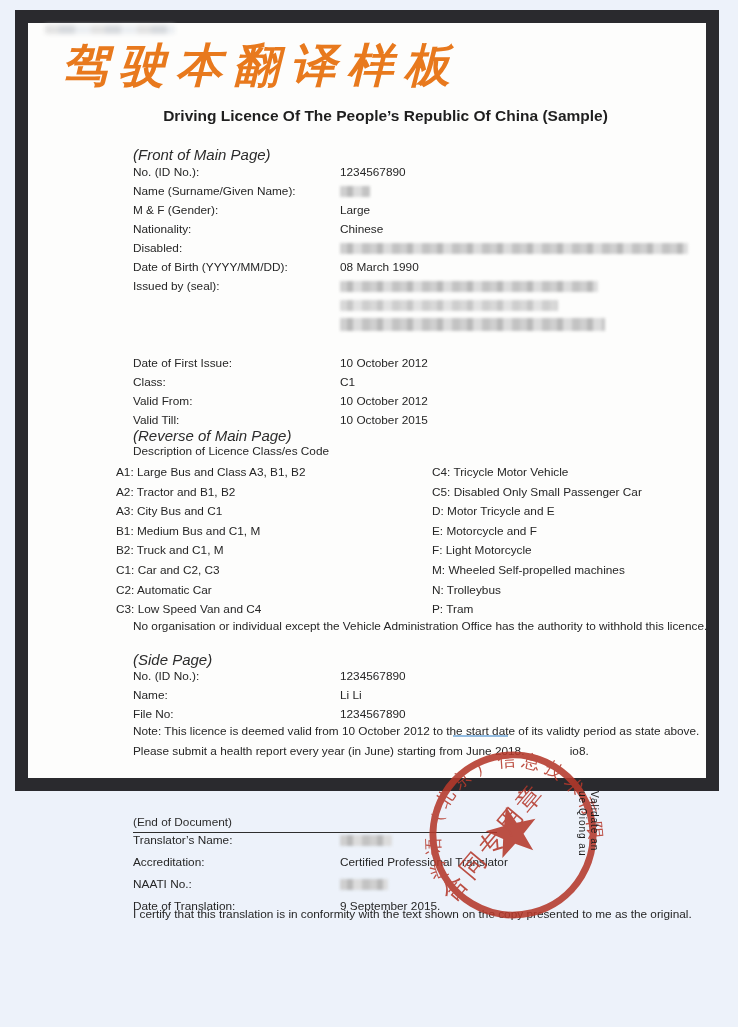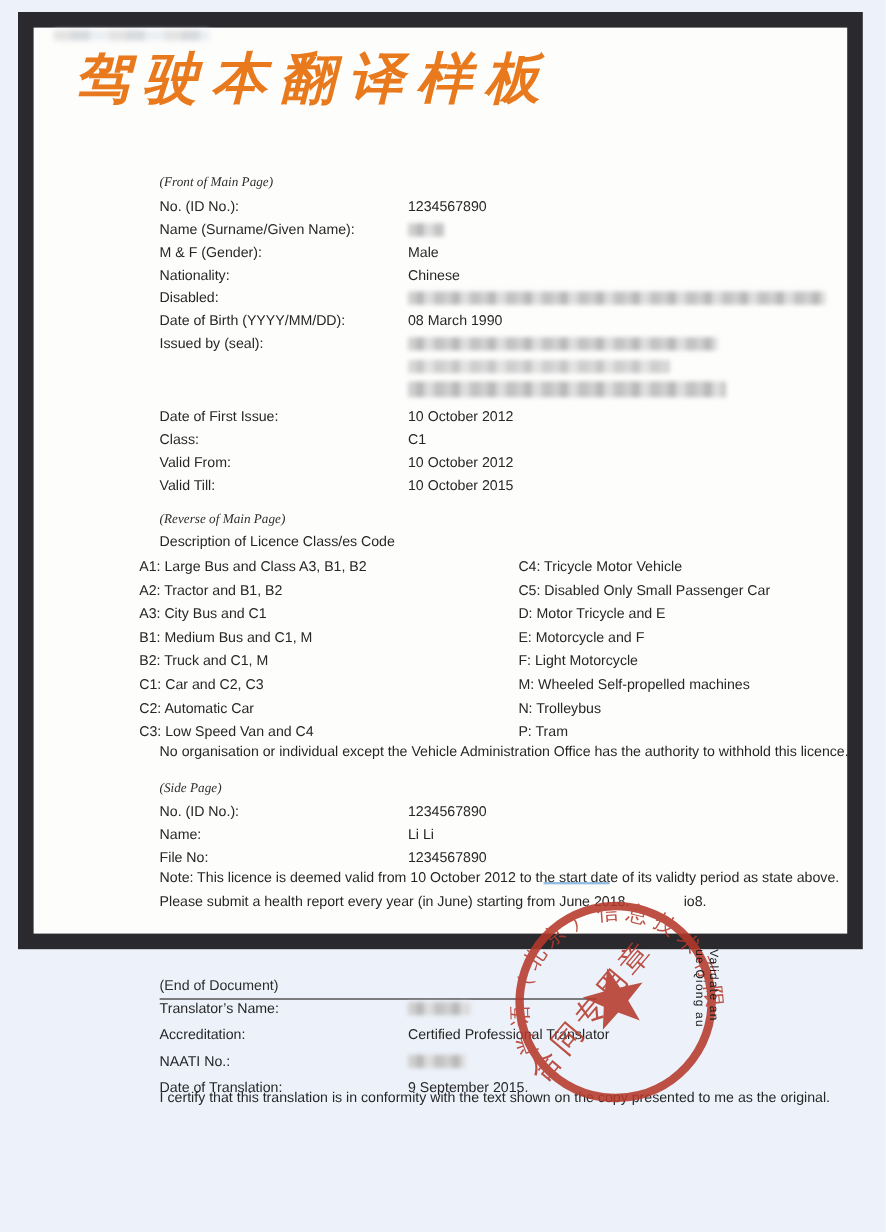--- a/index.html
+++ b/index.html
@@ -10,21 +10,21 @@
   .page{
     position:absolute;left:15px;top:10px;width:704px;height:781px;
     background:#fdfdfc;border:13px solid #2a2a2e;box-sizing:border-box;
   }
   .abs{position:absolute;}
   .cn-banner{
     font-family:"DejaVu Serif",serif;font-weight:bold;font-style:italic;
     font-size:46px;letter-spacing:11px;color:#e8791d;white-space:nowrap;
   }
   .doc-title{font-weight:bold;font-size:15.5px;text-align:center;color:#1f1f1f;}
-  .sec-head{font-style:italic;font-size:11px;color:#2c2c2c;font-family:Liberation Serif, serif;}
+  .sec-head{font-style:italic;font-size:15px;color:#2c2c2c;}
   .sec-head-plain{font-size:11.8px;color:#2c2c2c;}
   .row{height:19px;line-height:19px;font-size:11.8px;white-space:nowrap;}
   .row .lbl{display:inline-block;width:207px;vertical-align:top;}
   .row .val{display:inline-block;vertical-align:top;}
   .end-row{height:22px;line-height:22px;font-size:11.8px;white-space:nowrap;}
   .end-row .lbl{display:inline-block;width:207px;vertical-align:top;}
   .blur{
     display:inline-block;height:11px;vertical-align:middle;border-radius:1px;
     background:repeating-linear-gradient(90deg,#cfcfcf 0 7px,#b9b9b9 7px 13px,#dcdcdc 13px 22px,#c3c3c3 22px 30px);
     filter:blur(1.6px);
@@ -47,52 +47,53 @@
 </style>
 </head>
 <body>
 
 <div class="page">
 
   <div class="abs blur-strip" style="left:17px;top:2px;width:130px;height:9px;"></div>
 
   <div class="abs cn-banner" style="left:34px;top:12px;">驾驶本翻译样板</div>
 
+  <div class="abs doc-title" style="left:105px;top:84px;width:505px;">Driving Licence Of The People’s Republic Of China (Sample)</div>
 
   <div class="abs sec-head" style="left:105px;top:123px;">(Front of Main Page)</div>
 
   <div class="abs" style="left:105px;top:140px;width:560px;">
     <div class="row">
       <span class="lbl">No. (ID No.):</span><span class="val">1234567890</span>
     </div>
     <div class="row">
       <span class="lbl">Name (Surname/Given Name):</span><span class="blur" style="width:30px;"></span>
     </div>
     <div class="row">
-      <span class="lbl">M &amp; F (Gender):</span><span class="val">Male</span>
+      <span class="lbl">M &amp; F (Gender):</span><span class="val">Large</span>
     </div>
     <div class="row">
       <span class="lbl">Nationality:</span><span class="val">Chinese</span>
     </div>
     <div class="row">
       <span class="lbl">Disabled:</span><span class="blur" style="width:348px;"></span>
     </div>
     <div class="row">
       <span class="lbl">Date of Birth (YYYY/MM/DD):</span><span class="val">08 March 1990</span>
     </div>
     <div class="row">
       <span class="lbl">Issued by (seal):</span><span class="blur" style="width:258px;"></span>
     </div>
     <div class="row">
       <span class="lbl"></span><span class="blur" style="width:218px;opacity:.8;"></span>
     </div>
     <div class="row">
       <span class="lbl"></span><span class="blur" style="width:265px;height:13px;"></span>
     </div>
-    <div class="row" style="margin-top:4px;">
+    <div class="row" style="margin-top:20px;">
       <span class="lbl">Date of First Issue:</span><span class="val">10 October 2012</span>
     </div>
     <div class="row">
       <span class="lbl">Class:</span><span class="val">C1</span>
     </div>
     <div class="row">
       <span class="lbl">Valid From:</span><span class="val">10 October 2012</span>
     </div>
     <div class="row">
       <span class="lbl">Valid Till:</span><span class="val">10 October 2015</span>

